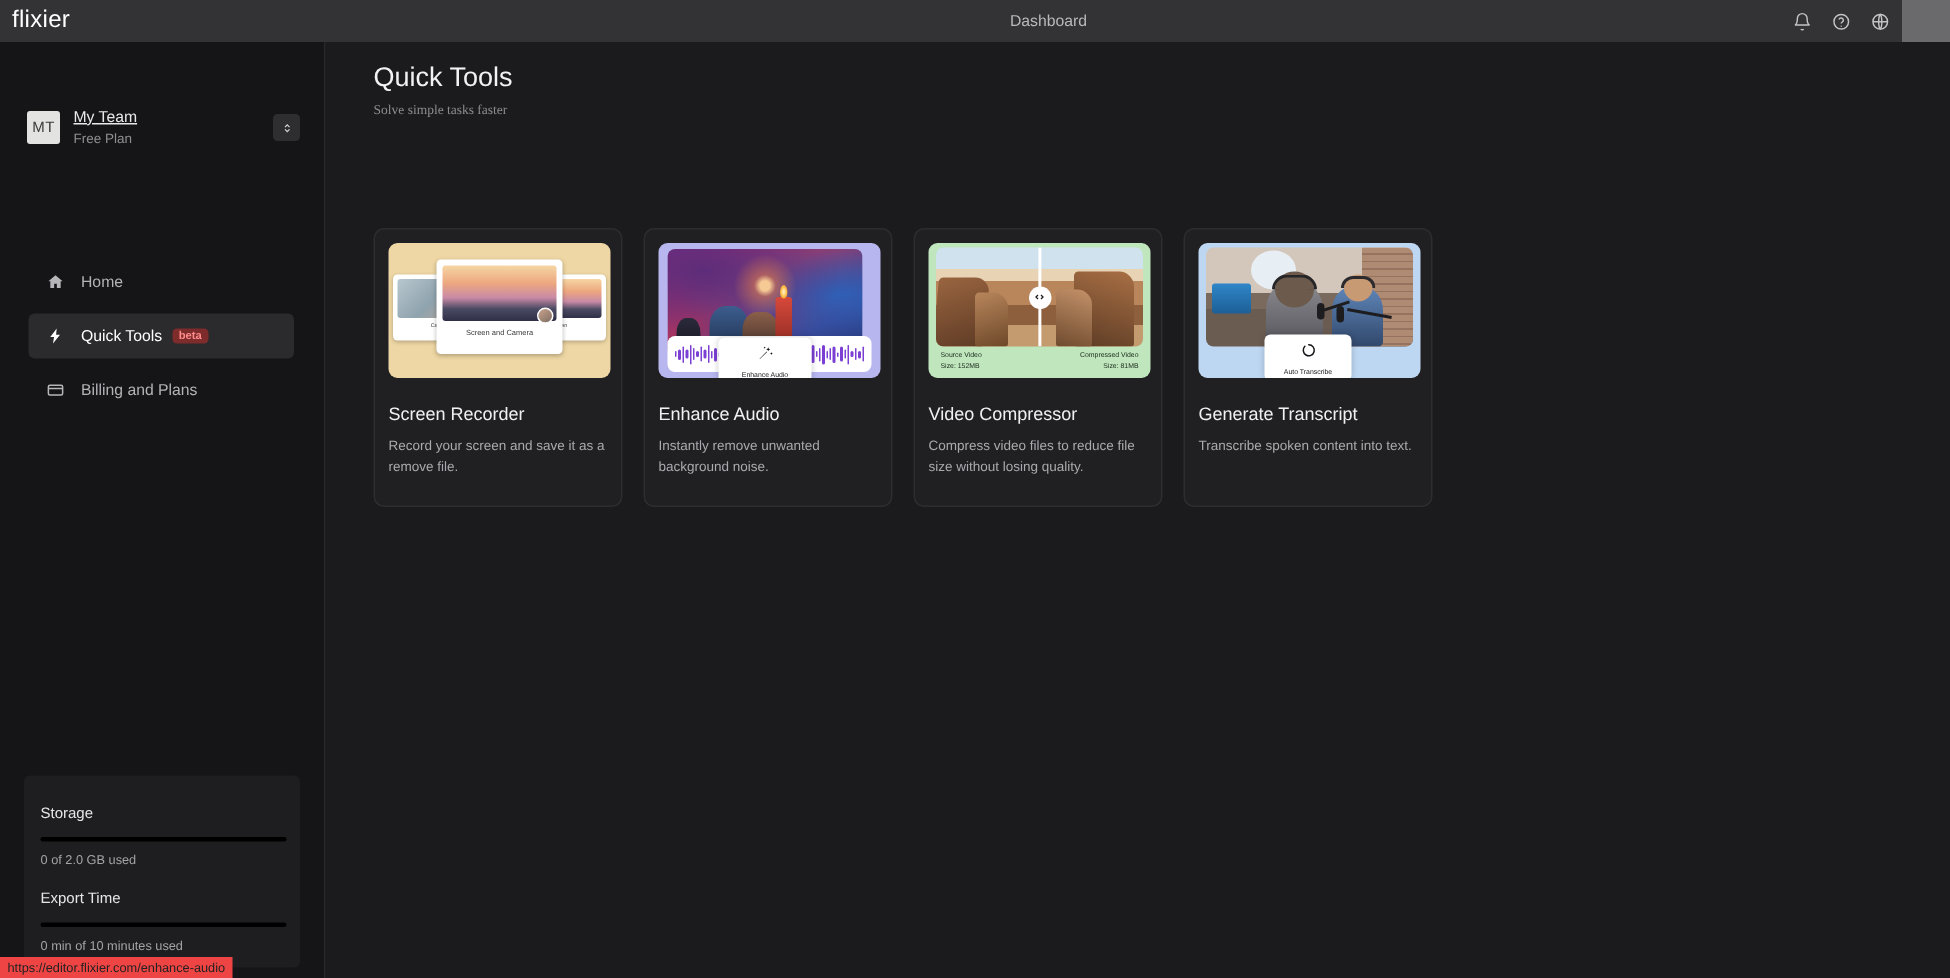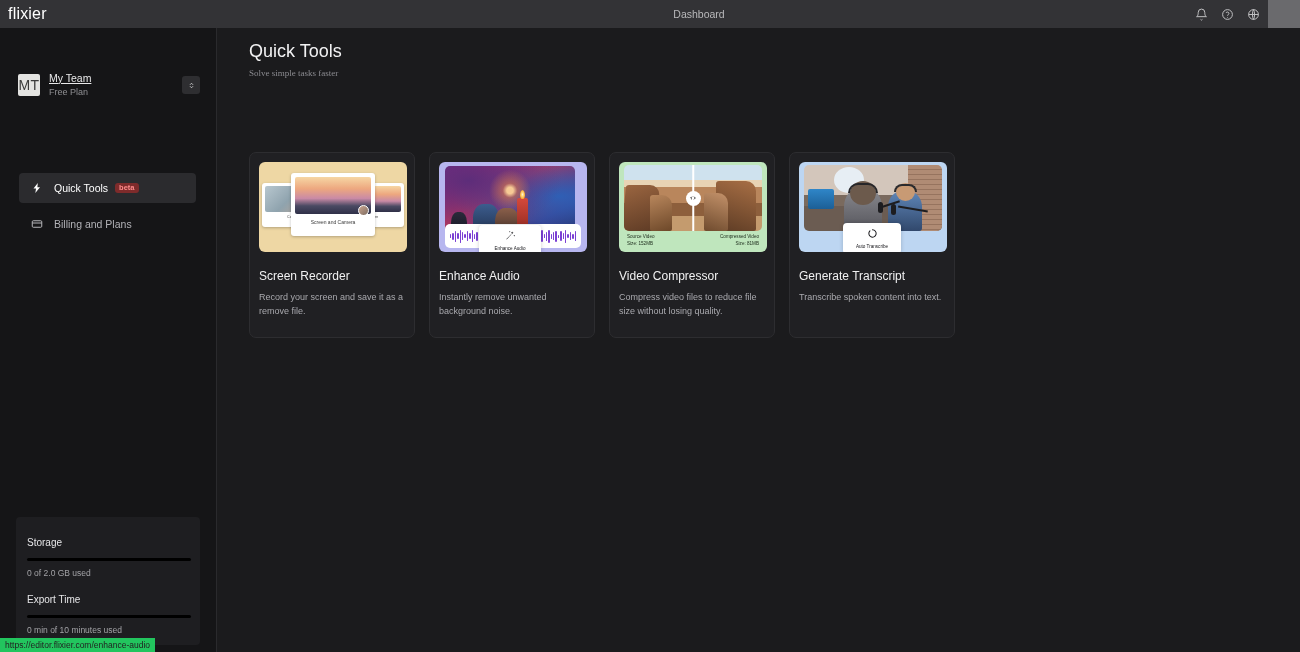--- a/index.html
+++ b/index.html
@@ -39,21 +39,21 @@
     position: absolute; top: 28px; left: 0; width: 217px; height: 624px;
     background: #151517;
     border-right: 1px solid #2a2a2d;
   }
   .team-switch {
     position: absolute; top: 40px; left: 18px; width: 182px; height: 34px;
     display: flex; align-items: center;
   }
   .team-avatar {
     width: 22px; height: 22px; background: #e3e3e1; color: #3a3a3a;
-    font-size: 14px; display: flex; align-items: center; justify-content: center;
+    font-size: 10px; display: flex; align-items: center; justify-content: center;
     border-radius: 2px; letter-spacing: .3px;
   }
   .team-text { margin-left: 9px; line-height: 1.25; }
   .team-name { color: #e9e9ea; font-size: 10.5px; text-decoration: underline; }
   .team-plan { color: #8f8f93; font-size: 9px; margin-top: 2px; }
   .team-chev {
     margin-left: auto; width: 18px; height: 18px; background: #2e2e31;
     border-radius: 3px; display: flex; align-items: center; justify-content: center;
     color: #d2d2d4;
   }
@@ -84,21 +84,21 @@
   .usage-title { color: #e6e6e8; font-size: 10px; }
   .bar {
     height: 3px; background: #000000; border-radius: 2px; margin-top: 10px;
     width: 164px;
   }
   .usage-sub { color: #a3a3a7; font-size: 8.5px; margin-top: 7px; }
   .usage-gap { height: 16px; }
 
   .statusbar {
     position: absolute; left: 0; bottom: 0; height: 14px;
-    background: #22c55e; color: #222; font-size: 8.5px;
+    background: #ef4444; color: #222; font-size: 8.5px;
     padding: 0 5px; display: flex; align-items: center; z-index: 40;
   }
 
   
   .main {
     position: absolute; top: 28px; left: 217px; width: 1083px; height: 624px;
     background: #1b1b1d;
   }
   .page-title { color: #f2f2f3; font-size: 18px; margin: 13px 0 0 32px; font-weight: 400; }
   .page-sub { color: #8b8b90; font-size: 9px; margin: 6px 0 0 32px; font-family: Liberation Serif, serif; }
@@ -313,20 +313,28 @@
     <div class="team-chev">
       <svg width="9" height="9" viewBox="0 0 24 24" fill="none" stroke="currentColor" stroke-width="2.4">
         <path d="M8 10l4-4 4 4"></path>
           <path d="M16 14l-4 4-4-4"></path>
       </svg>
     </div>
   </div>
 
   <div class="nav">
 
+    <div class="nav-item">
+      <span class="nav-ico">
+        <svg width="12" height="12" viewBox="0 0 24 24" fill="currentColor">
+          <path d="M12 3 2.5 11h2.6v9h5.1v-5.6h3.6V20h5.1v-9h2.6z"></path>
+        </svg>
+      </span>
+      <span class="nav-label">Home</span>
+    </div>
 
     <div class="nav-item active">
       <span class="nav-ico">
         <svg width="12" height="12" viewBox="0 0 24 24" fill="currentColor">
           <path d="M13.6 2 5 13.2h5l-1.3 8.8L18 10.4h-5.2z"></path>
         </svg>
       </span>
       <span class="nav-label">Quick Tools</span>
       <span class="beta-badge">beta</span>
     </div>

